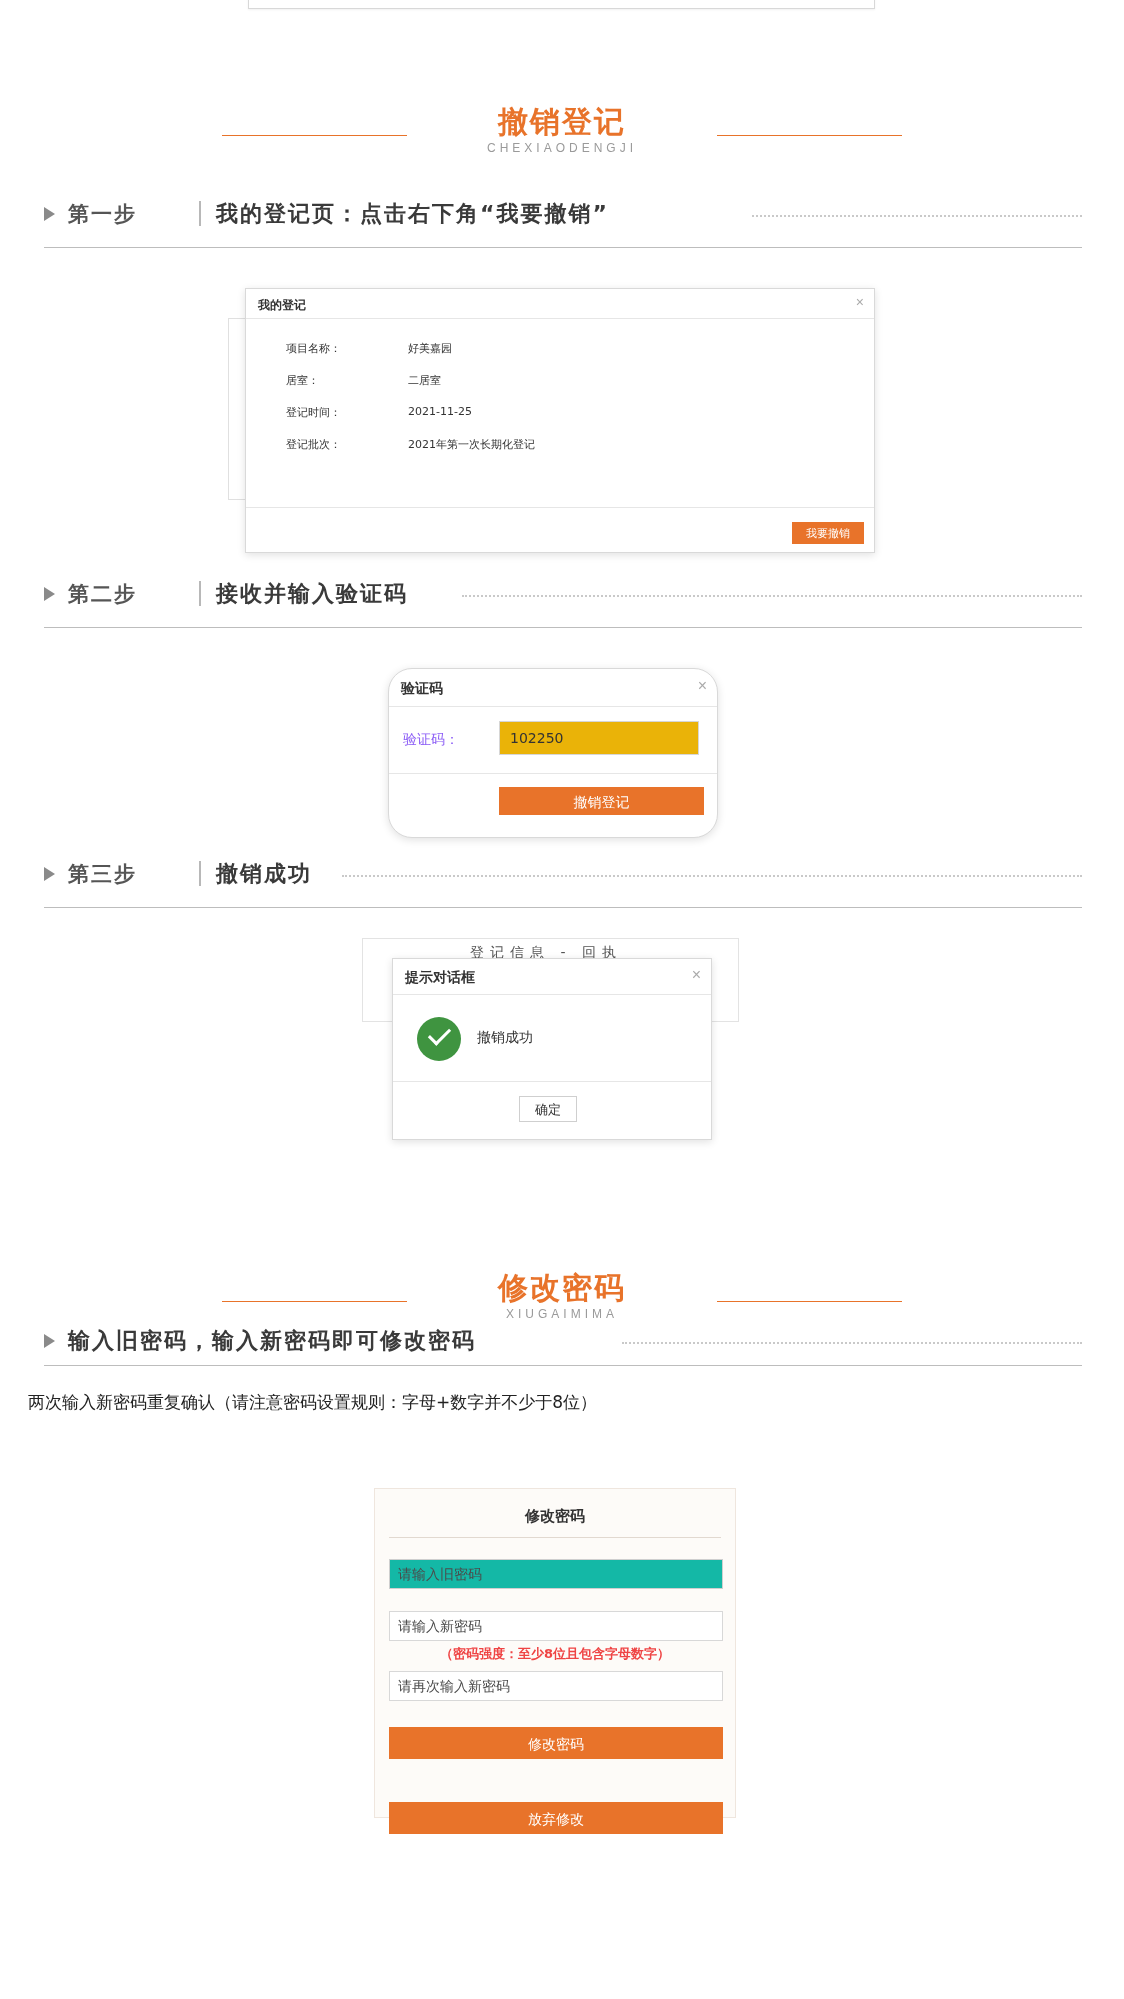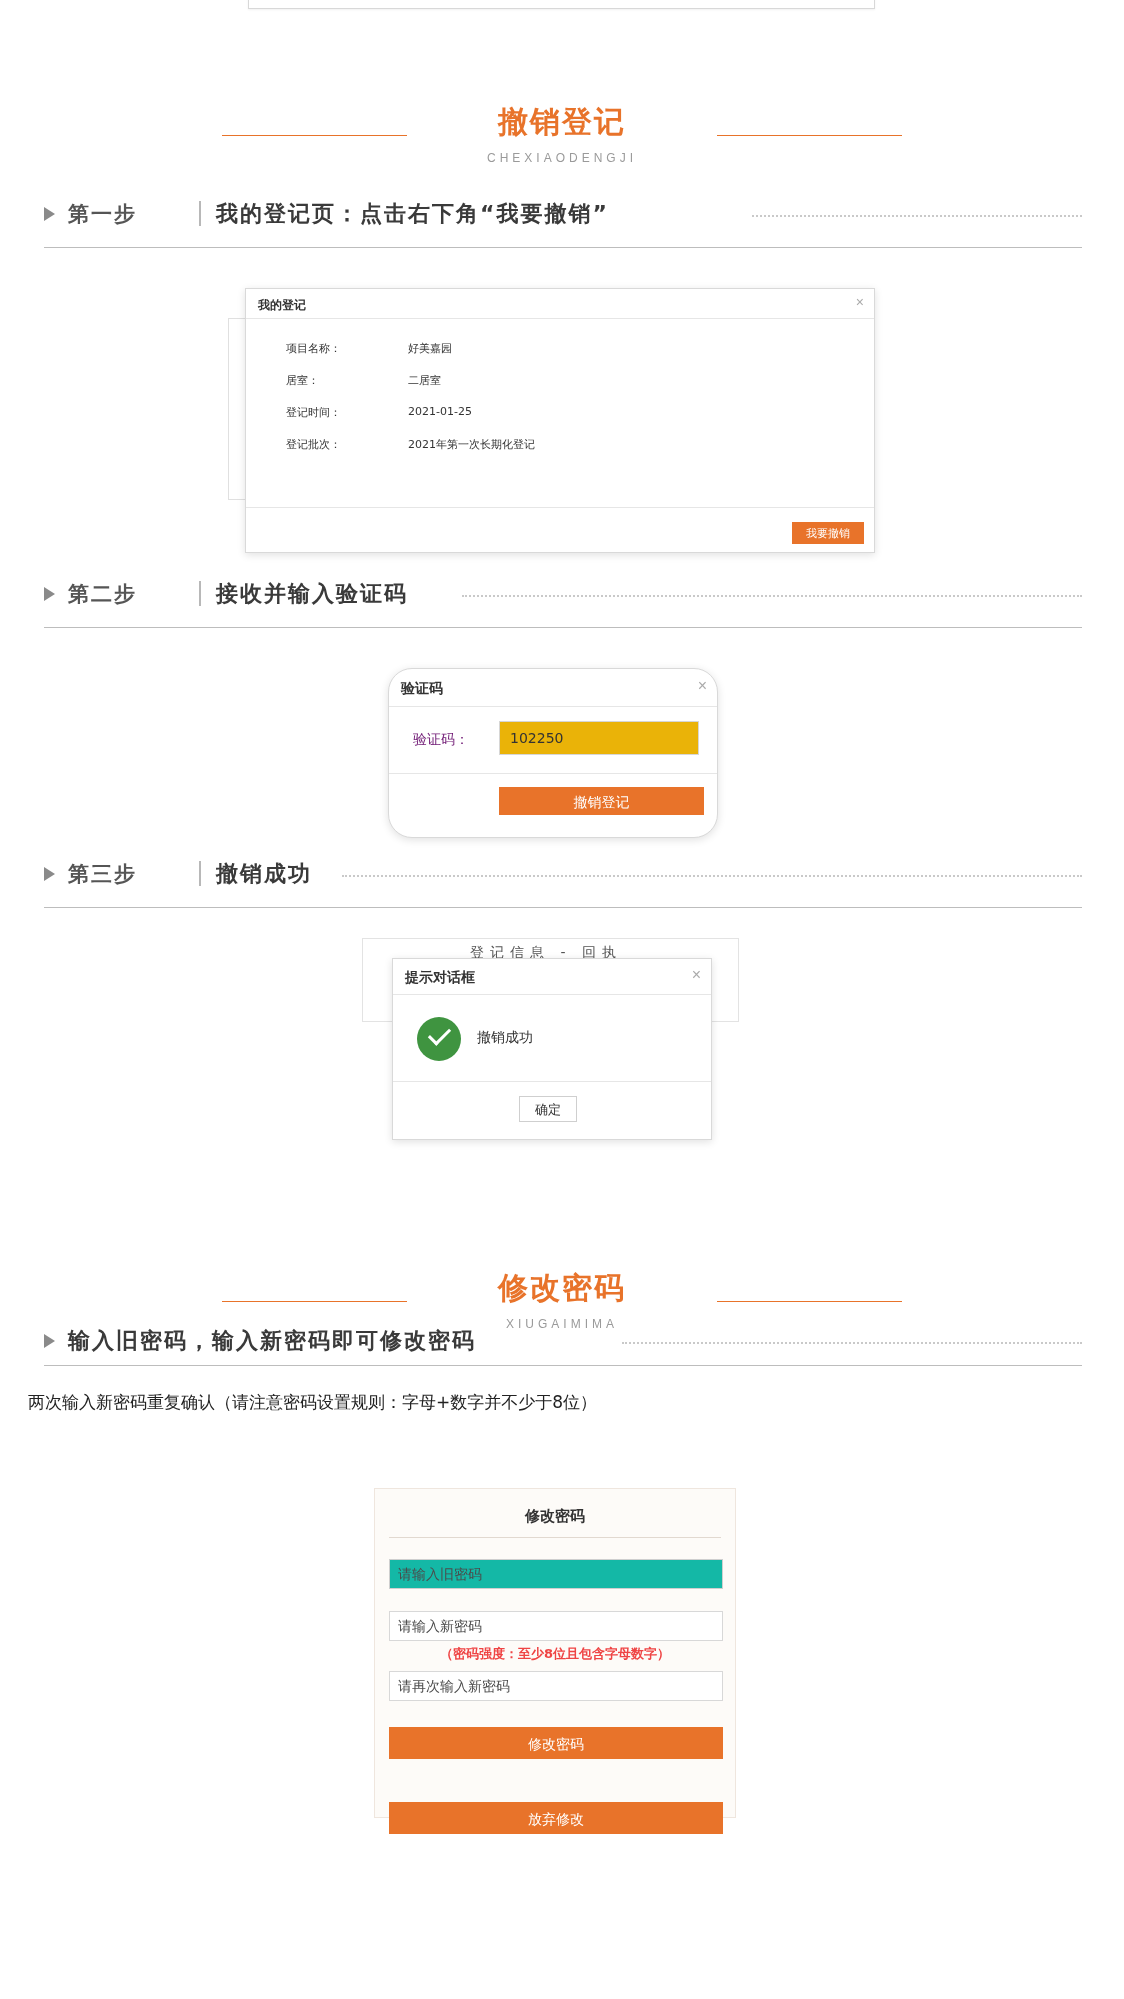--- a/index.html
+++ b/index.html
@@ -46,21 +46,21 @@
     font-weight: bold;
     color: #e8732a;
     letter-spacing: 2px;
     line-height: 34px;
     font-family: "DejaVu Sans", sans-serif;
   }
   .sec-sub {
     font-size: 12px;
     color: #9a9a9a;
     letter-spacing: 4px;
-    margin-top: 12px;
+    margin-top: 2px;
     font-family: "Liberation Sans", sans-serif;
   }
   .sec-line-left, .sec-line-right {
     position: absolute;
     top: 30px;
     height: 0;
     border-top: 1px solid #e8732a;
     width: 185px;
   }
   .sec-line-left { left: 222px; }
@@ -201,23 +201,23 @@
     font-family: "DejaVu Sans", sans-serif;
   }
 
   
   #verify-dialog { left: 388px; top: 668px; width: 330px; height: 170px; border-radius: 24px; }
   #verify-dialog .dlg-head { height: 38px; }
   #verify-dialog .dlg-head .t { top: 11px; font-size: 14px; }
   #verify-dialog .dlg-head .x { top: 10px; font-size: 16px; }
   .verify-label {
     position: absolute;
-    left: 24px; top: 62px;
-    font-size: 14px;
-    color: #701a75;
+    left: 14px; top: 62px;
+    font-size: 14px;
+    color: #8b5cf6;
     font-family: Liberation Serif, serif;
   }
   .verify-input {
     position: absolute;
     left: 110px; top: 52px;
     width: 200px; height: 34px;
     border: 1px solid #d6d6d6;
     background: #eab308;
     box-sizing: border-box;
     font-size: 14px;
@@ -408,21 +408,21 @@
       <div class="t">我的登记</div>
       <div class="x">×</div>
     </div>
     <div class="reg-row reg-label" style="top:52px;">项目名称：</div>
     <div class="reg-row reg-value" style="top:52px;">好美嘉园</div>
 
     <div class="reg-row reg-label" style="top:84px;">居室：</div>
     <div class="reg-row reg-value" style="top:84px;">二居室</div>
 
     <div class="reg-row reg-label" style="top:116px;">登记时间：</div>
-    <div class="reg-row reg-value" style="top:116px;">2021-01-25</div>
+    <div class="reg-row reg-value" style="top:116px;">2021-11-25</div>
 
     <div class="reg-row reg-label" style="top:148px;">登记批次：</div>
     <div class="reg-row reg-value" style="top:148px;">2021年第一次长期化登记</div>
 
     <div class="reg-sep" style="top:218px;"></div>
     <button class="btn-orange" id="reg-cancel-btn">我要撤销</button>
   </div>
 
   <div class="step" style="top:578px;">
     <div class="tri"></div>

